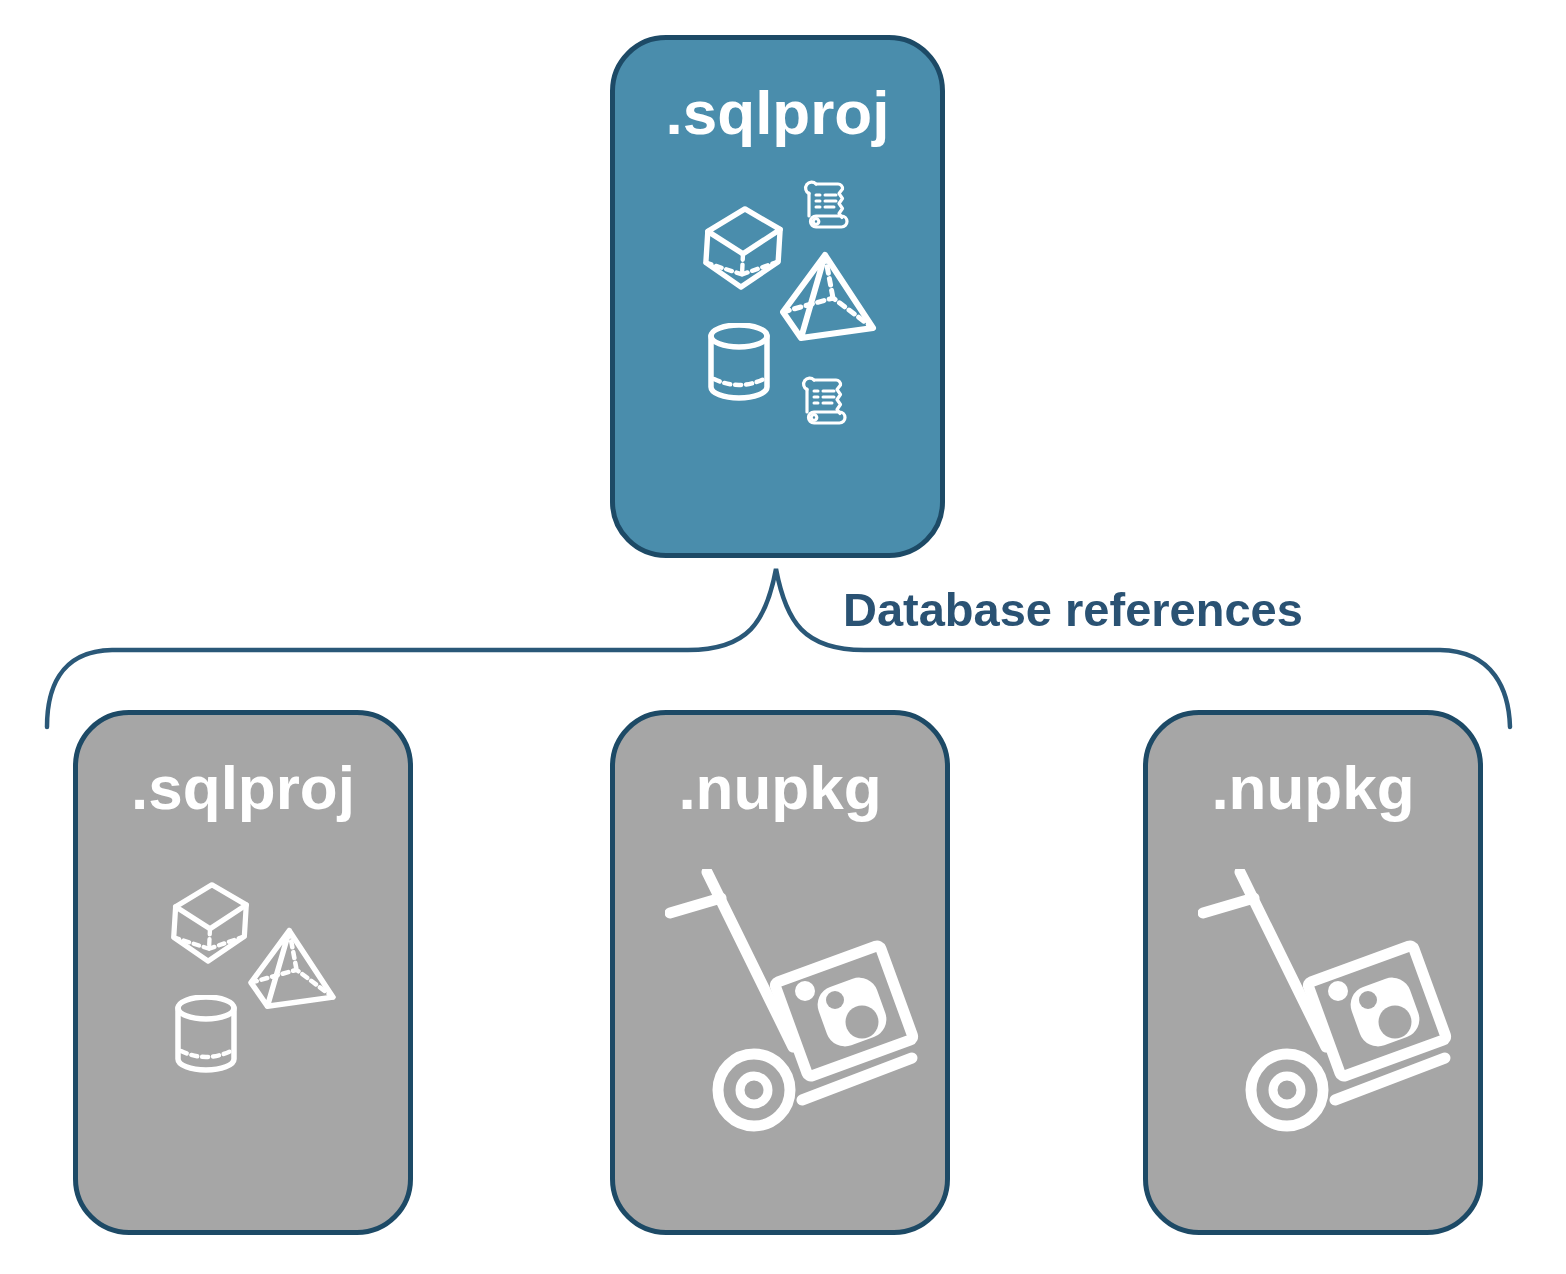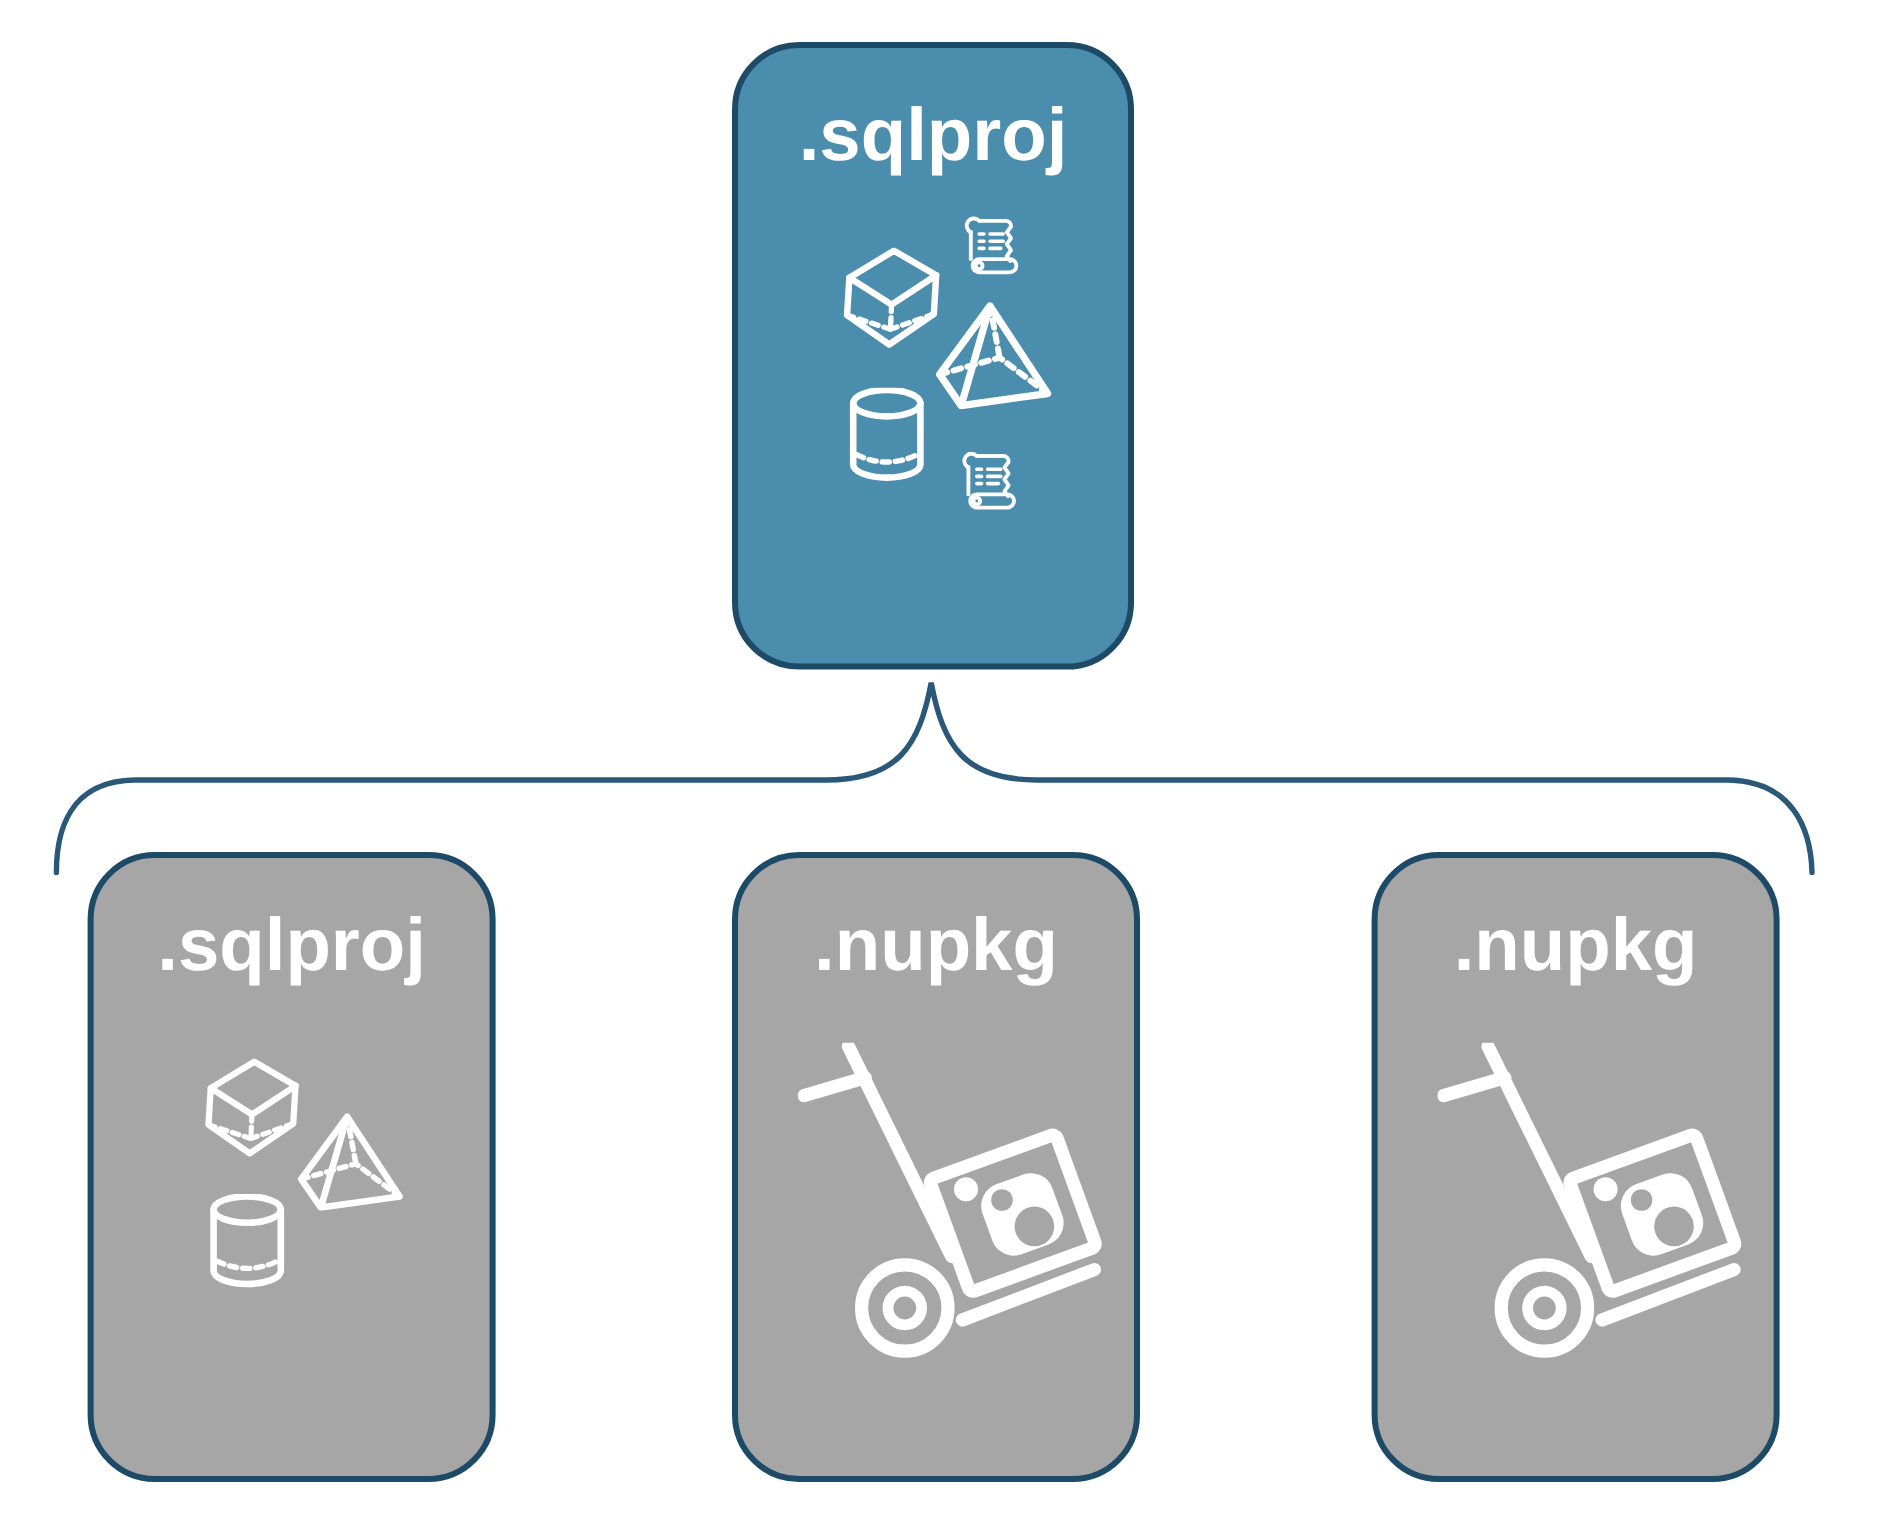--- a/index.html
+++ b/index.html
@@ -102,20 +102,21 @@
     <circle cx="197" cy="153" r="16.5" class="icon-knockout"></circle>
   </symbol>
 </svg>
 
 <div class="canvas">
 
   <svg class="connector-svg" viewBox="0 0 1566 1274">
     <path d="M47 727 C47 692 58 651 112 650 L688 650 C748 650 766 622 776 569 C786 622 804 650 864 650 L1440 650 C1494 651 1509 691 1510 727"></path>
   </svg>
 
+  <div class="connector-label">Database references</div>
 
   <div class="box accent" style="left:610px; top:35px; width:335px; height:523px;">
     <div class="box-title">.sqlproj</div>
     <svg class="icon" style="left:85px; top:165px;" width="86" height="86" viewBox="0 0 88 86">
         <use href="#sym-cube"></use>
       </svg>
     <svg class="icon" style="left:185px; top:140px;" width="54" height="52" viewBox="0 0 54 52">
         <use href="#sym-scroll"></use>
       </svg>
     <svg class="icon" style="left:163px; top:211px;" width="100" height="90" viewBox="0 0 100 90">

